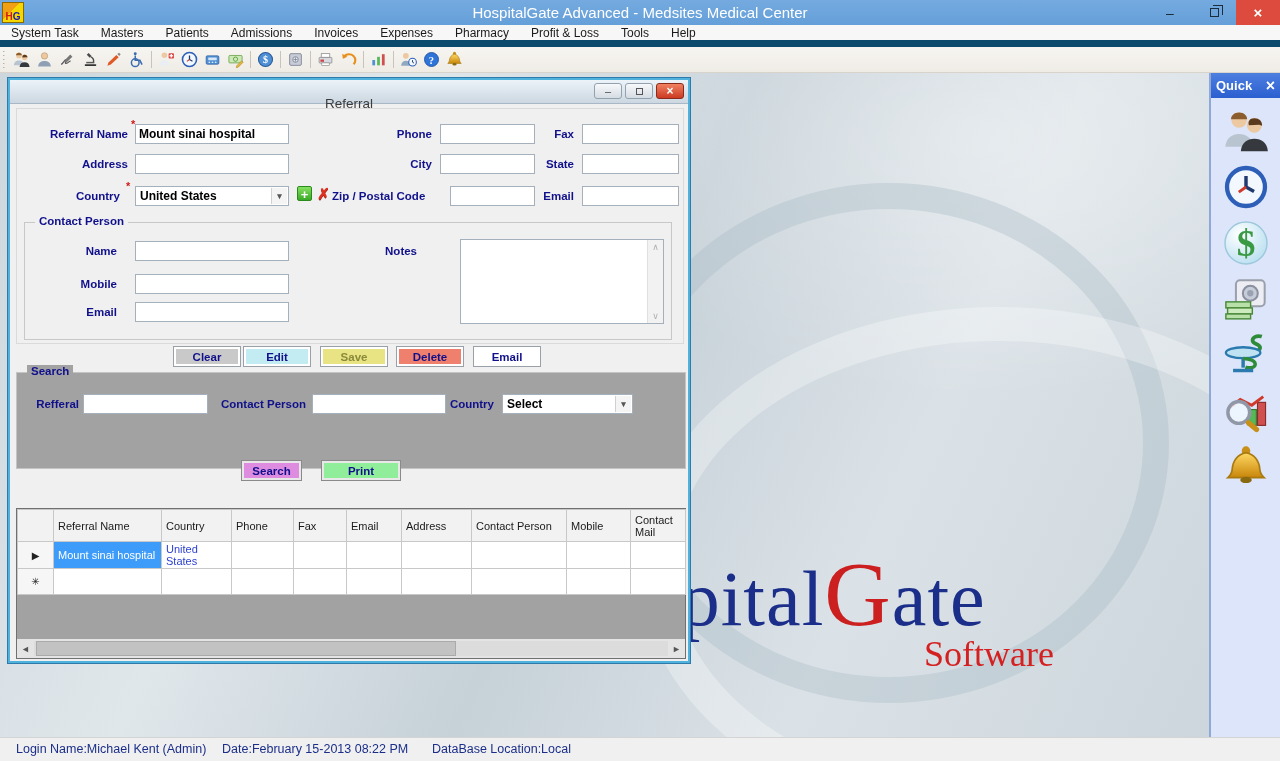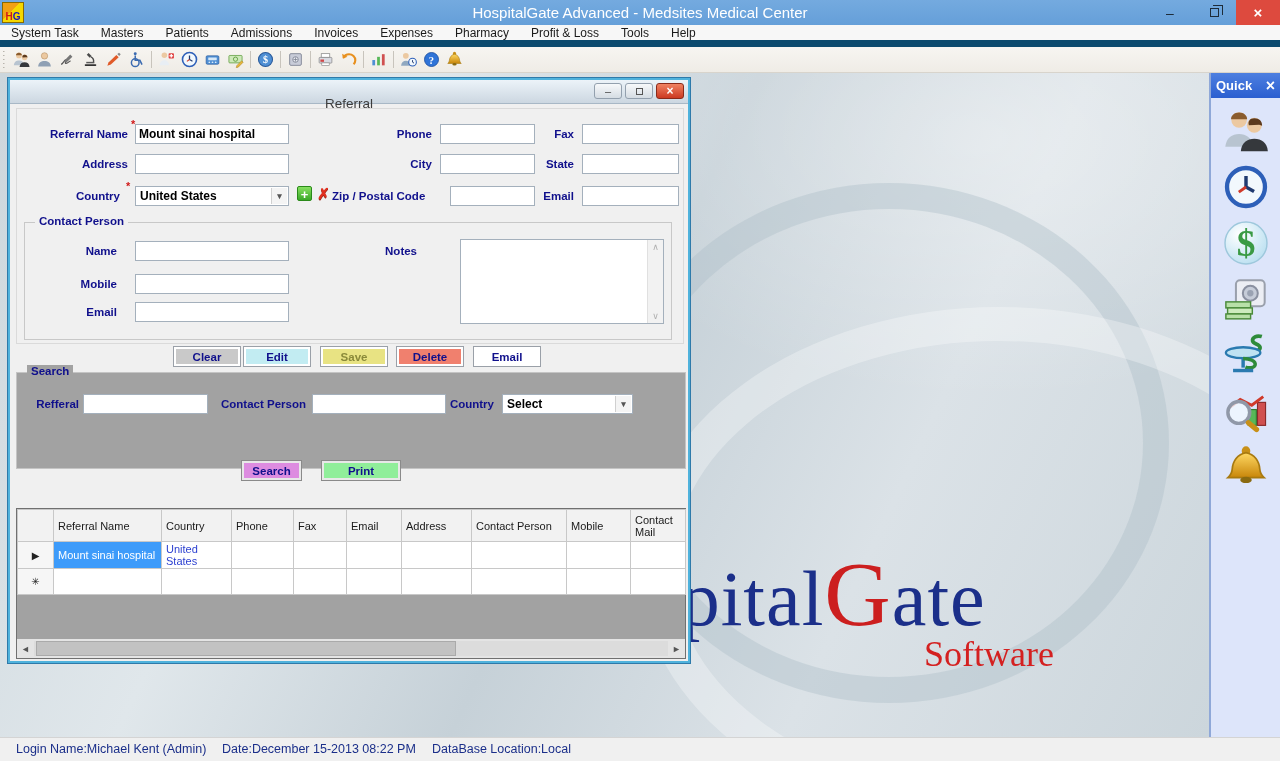--- a/index.html
+++ b/index.html
@@ -589,15 +589,15 @@
     <div class="q-icon">
         <svg>
           <use href="#i-bell"></use>
         </svg>
       </div>
   </div>
 </div>
 
 <div class="statusbar">
   <span class="status-seg st1">Login Name:Michael Kent (Admin)</span>
-  <span class="status-seg st2">Date:December 15-2013  08:22  PM</span>
+  <span class="status-seg st2">Date:February 15-2013  08:22  PM</span>
   <span class="status-seg st3">DataBase Location:Local</span>
 </div>
 
 </body></html>

